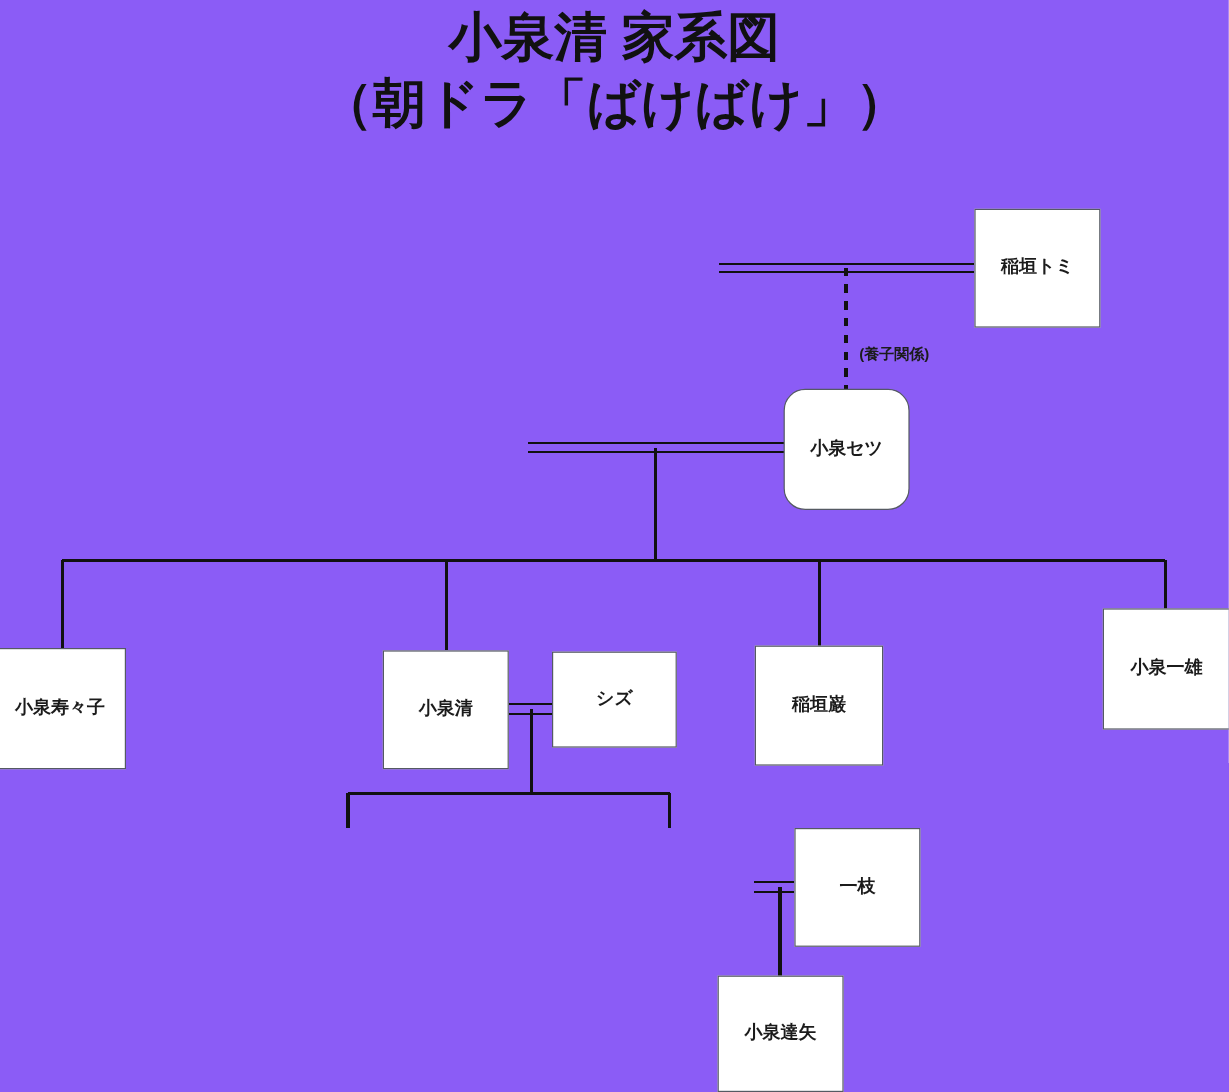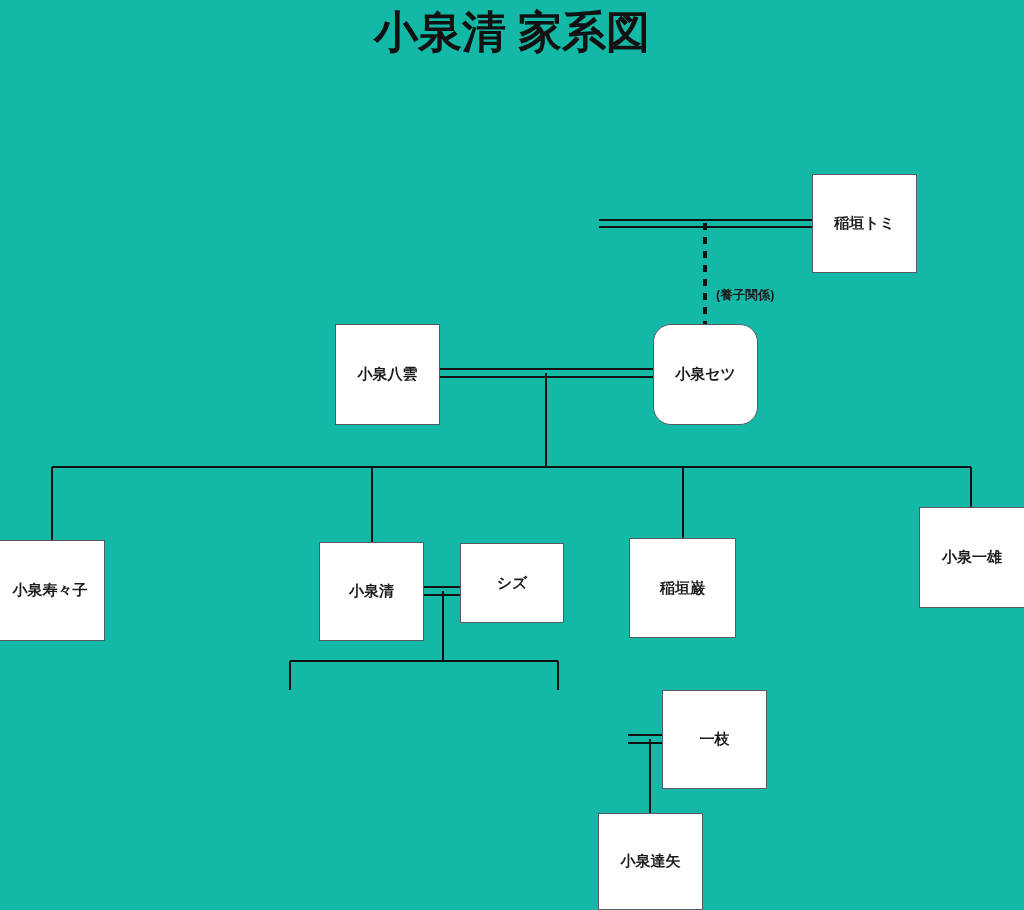--- a/index.html
+++ b/index.html
@@ -11,21 +11,21 @@
     width: 1024px;
     height: 910px;
     background: #f4f4f4;
     font-family: "Liberation Sans", "DejaVu Sans", sans-serif;
     overflow: hidden;
   }
   #canvas {
     position: relative;
     width: 1024px;
     height: 910px;
-    background: #14b8a6;
+    background: #8b5cf6;
   }
   .title-block {
     position: absolute;
     left: 0;
     top: 4px;
     width: 1024px;
     text-align: center;
     font-size: 44px;
     font-weight: bold;
     color: #111111;
@@ -68,20 +68,21 @@
     z-index: 4;
   }
 </style>
 </head>
 <body>
 
 <div id="canvas">
 
   <div class="title-block">
     <span>小泉清 家系図</span>
+    <span class="title-line2">（朝ドラ「ばけばけ」）</span>
   </div>
 
   <svg id="wires" viewBox="0 0 1024 910" xmlns="http://www.w3.org/2000/svg">
     <g stroke="#111111" fill="none" shape-rendering="crispEdges">
 
       <line x1="599" y1="220" x2="812" y2="220" stroke-width="1.6"></line>
       <line x1="599" y1="227" x2="812" y2="227" stroke-width="1.6"></line>
 
       <line x1="705" y1="223" x2="705" y2="324" stroke-width="3.2" stroke-dasharray="7 7"></line>
 
@@ -112,23 +113,20 @@
     </g>
   </svg>
 
 
   <div class="node" style="left:812px; top:174px; width:105px; height:99px;">
     <span>稲垣トミ</span>
   </div>
 
   <div class="adopt-label" style="left:716px; top:287px;">(養子関係)</div>
 
-  <div class="node" style="left:335px; top:324px; width:105px; height:101px;">
-    <span>小泉八雲</span>
-  </div>
 
   <div class="node" style="left:653px; top:324px; width:105px; height:101px;border-radius:18px;">
     <span>小泉セツ</span>
   </div>
 
   <div class="node" style="left:-5px; top:540px; width:110px; height:101px;">
     <span>小泉寿々子</span>
   </div>
 
   <div class="node" style="left:319px; top:542px; width:105px; height:99px;">

